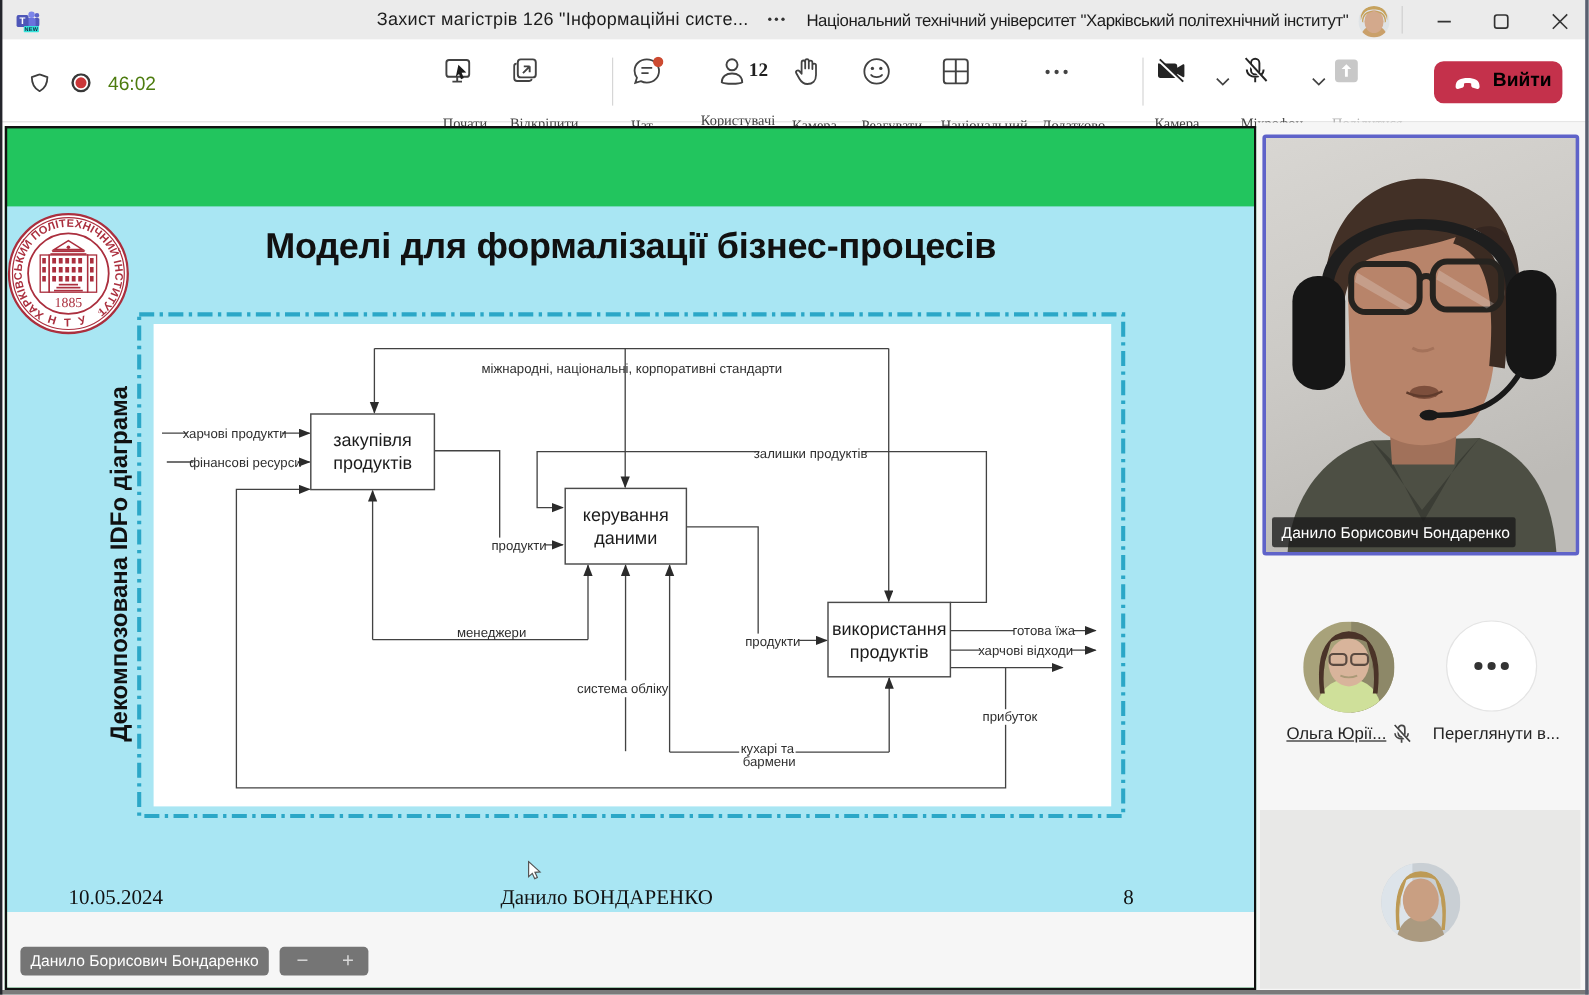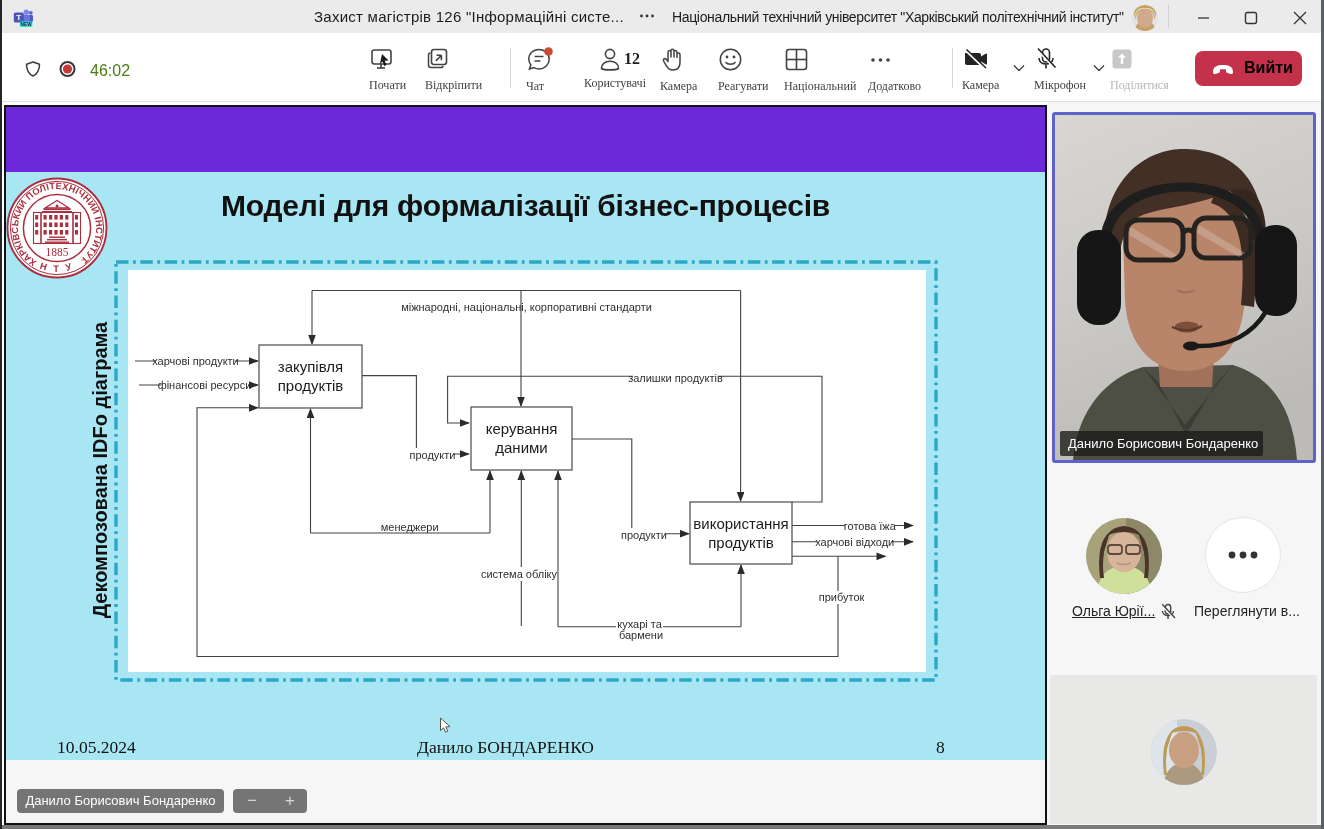--- a/index.html
+++ b/index.html
@@ -9,25 +9,25 @@
   #root { position:relative; width:1324px; height:829px; }
 
   
   #titlebar { left:0; top:0; width:1324px; height:33px; background:#ebebeb; }
   .tbtext { position:absolute; top:8px; font-size:15px; color:#1c1c1c; white-space:nowrap; }
   .tborg { font-size:14px !important; letter-spacing:-0.35px; top:9px !important; }
 
   
   #toolbar { left:0; top:33px; width:1324px; height:69px; background:#fff; border-bottom:1px solid #e0e0e0;}
   .tbbtn { position:absolute; top:14px; color:#424242;font-family:Liberation Serif, serif; }
-  .tbbtn .lbl { font-size:12px; color:#424242; margin-top:3px; }
+  .tbbtn .lbl { font-size:12px; color:#424242; margin-top:20px; }
   .sep { position:absolute; top:15px; width:1px; height:40px; background:#d6d6d6; }
 
   
-  #stage { left:4px; top:105px; width:1043px; height:720px; background:#6d28d9; border:2px solid #111; }
+  #stage { left:4px; top:105px; width:1043px; height:720px; background:#22c55e; border:2px solid #111; }
   #slide { position:absolute; left:0px; top:65px; width:1039px; height:588px; background:#a9e6f3; }
   #band-bottom { position:absolute; left:0px; top:653px; width:1039px; height:63px; background:#f6f6f6; }
   .pill { position:absolute; background:#757575; border-radius:4px; color:#fff;
      font-size:13px; line-height:24px; text-align:center; }
 
   
   #slidetitle { position:absolute; left:0px; top:17px; width:1039px; text-align:center;
      font-weight:bold; font-size:30px; color:#111; letter-spacing:-0.2px; }
   #vertlabel { position:absolute; left:-52px; top:283px; width:300px; height:30px;
      transform:rotate(-90deg); transform-origin:center;

